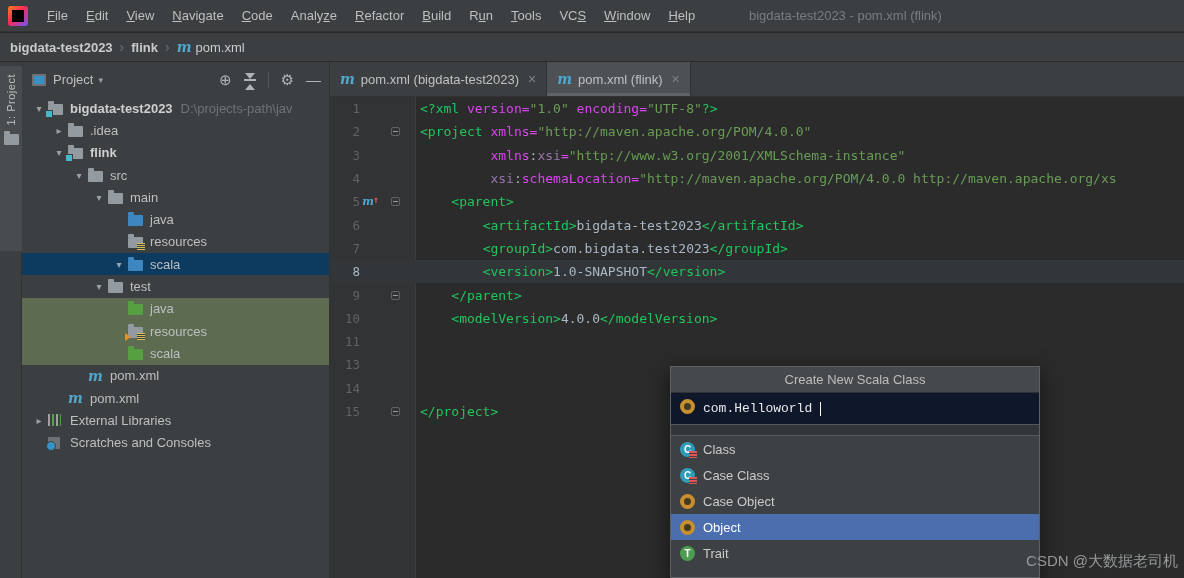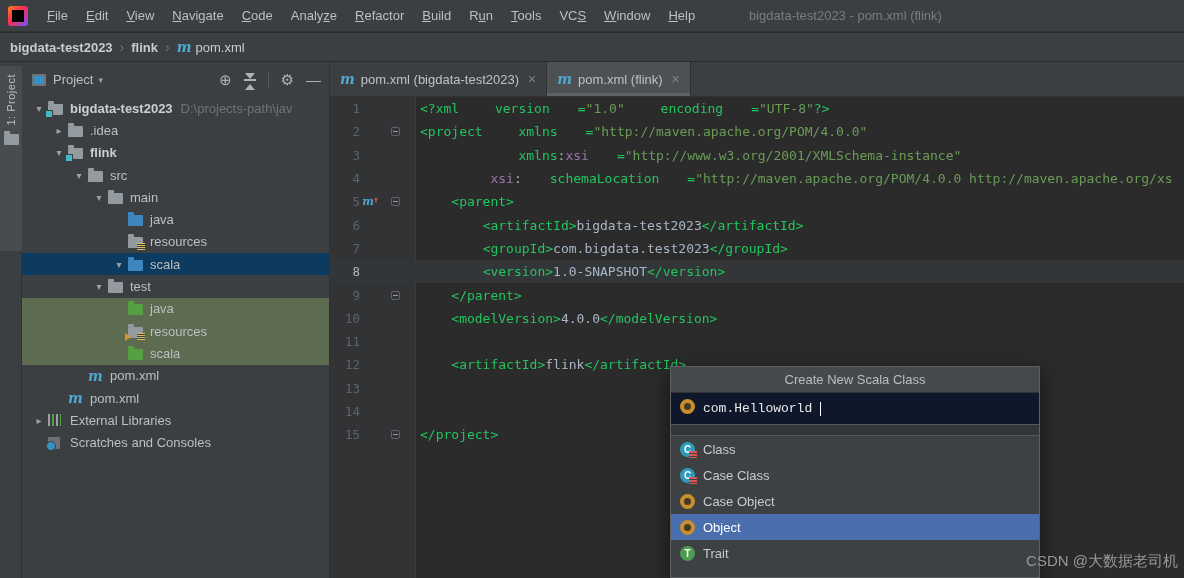--- a/index.html
+++ b/index.html
@@ -90,21 +90,21 @@
   .caret-line .lnum { color:#A9B7C6; }
   .gico { width:14px; flex:none; display:flex; justify-content:center; }
   .gfold { width:34px; flex:none; display:flex; justify-content:center; }
   .fold-mark { width:9px; height:9px; border:1px solid #606366; border-radius:2px; position:relative; background:#313335; }
   .fold-mark::after { content:""; position:absolute; left:1px; right:1px; top:3px; height:1px; background:#9A9A9A; }
   .mup { position:relative; font-size:10px; line-height:1; }
   .mup i { font-style:italic; font-weight:bold; color:#4FA7CE; font-family:"DejaVu Serif", serif; font-size:11px; }
   .mup b { color:#DB5860; font-size:10px; position:relative; left:-1px; top:-2px; }
   .code { padding-left:8px; white-space:pre; }
   .s-tag { color:#22c55e; }
-  .s-attr { color:#22c55e;margin-left:28px; }
+  .s-attr { color:#d946ef; }
   .s-ns { color:#9876AA; }
   .s-str { color:#699C56; }
   .s-txt { color:#A9B7C6; }
   .s-pl { color:#A9B7C6; }
 
   
   #dialog { position:absolute; left:670px; top:366px; width:370px; height:212px; background:#3E4143; border:1px solid #5E6163; box-shadow:0 6px 20px rgba(0,0,0,.55); z-index:10; overflow:hidden; }
   #dlg-title { height:26px; line-height:26px; text-align:center; background:#46494B; color:#BBBDBF; font-size:13px; border-bottom:1px solid #303335; }
   #dlg-input { height:32px; display:flex; align-items:center; gap:8px; padding:0 9px; background:#0f172a; border-bottom:1px solid #55585A;font-family:Liberation Mono, monospace; }
   #dlg-input .val { color:#E8E9EA; font-size:13px; }
@@ -388,26 +388,20 @@
             <span class="gfold"></span>
             <span class="code"><span class="s-pl">    </span><span class="s-tag">&lt;modelVersion&gt;</span><span class="s-txt">4.0.0</span><span class="s-tag">&lt;/modelVersion&gt;</span></span>
           </div>
           <div class="cline">
             <span class="lnum">11</span>
             <span class="gico"></span>
             <span class="gfold"></span>
             <span class="code"></span>
           </div>
           <div class="cline">
-            <span class="lnum">12</span>
-            <span class="gico"></span>
-            <span class="gfold"></span>
-            <span class="code"><span class="s-pl">    </span><span class="s-tag">&lt;artifactId&gt;</span><span class="s-txt">flink</span><span class="s-tag">&lt;/artifactId&gt;</span></span>
-          </div>
-          <div class="cline">
             <span class="lnum">13</span>
             <span class="gico"></span>
             <span class="gfold"></span>
             <span class="code"></span>
           </div>
           <div class="cline">
             <span class="lnum">14</span>
             <span class="gico"></span>
             <span class="gfold"></span>
             <span class="code"></span>

